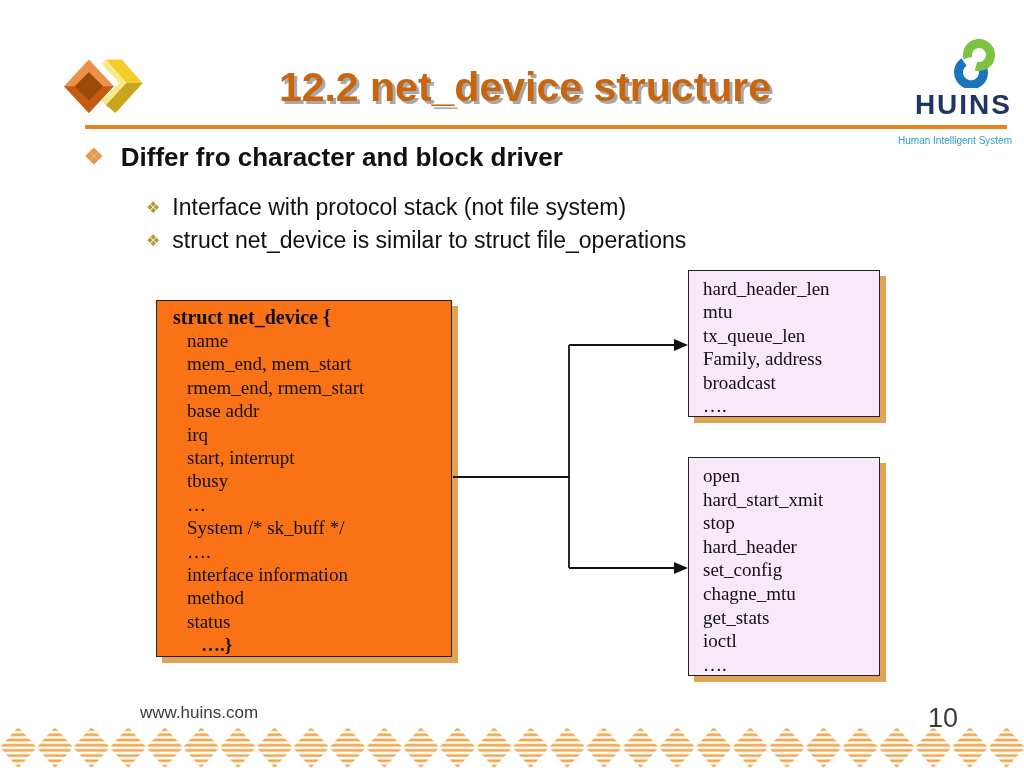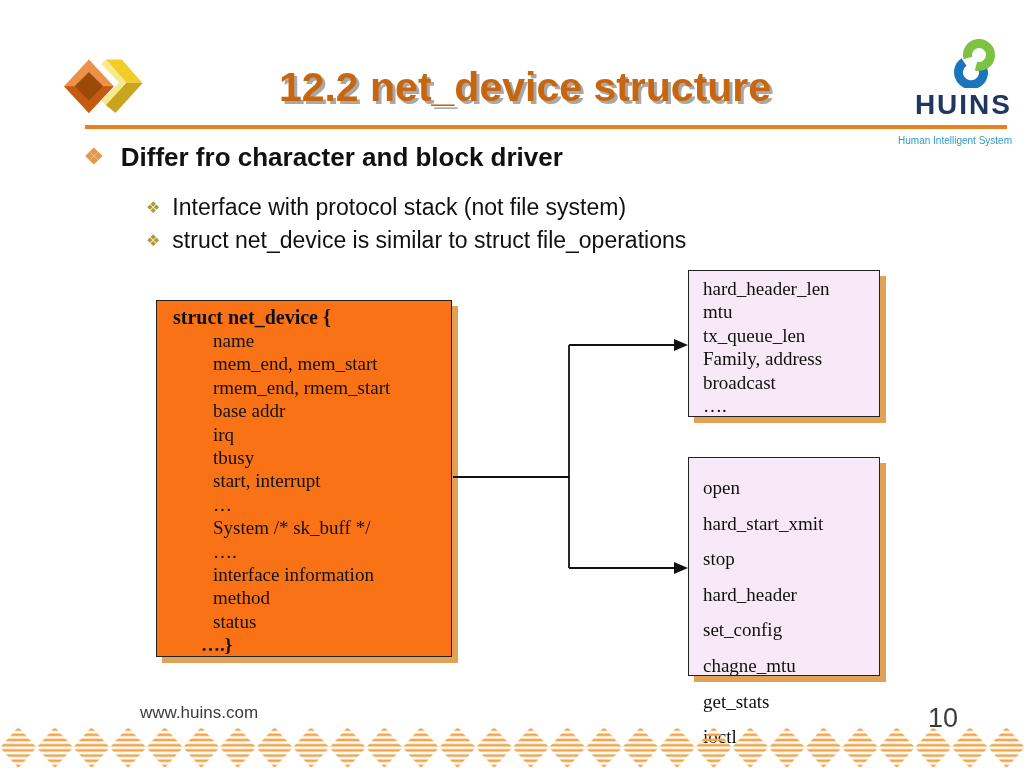--- a/index.html
+++ b/index.html
@@ -32,27 +32,27 @@
   #bullet-l2b{left:146px; top:227px; font-size:23px;}
   .bullet-row .glyph2{margin-right:12px;}
 
   
   .diagram-box{
     border:1px solid #222; box-shadow:6px 6px 0 0 #dfa257;
     font-family:"Liberation Serif",serif; font-size:19px; color:#101010;
   }
   #struct-box{left:156px; top:300px; width:296px; height:357px; background:#f97316; padding-top:5px; box-sizing:border-box;}
   #struct-header{padding-left:16px; font-size:20px; font-weight:bold; line-height:23px;}
-  #struct-fields div{padding-left:56px; line-height:23.4px;}
+  #struct-fields div{padding-left:30px; line-height:23.4px;}
   #struct-footer{padding-left:44px; font-weight:bold; line-height:23.4px;}
 
   #attr-box{left:688px; top:270px; width:192px; height:147px; background:#f8e9f8; padding:6px 0 0 14px; box-sizing:border-box;}
   #attr-box div{line-height:23.4px;}
   #method-box{left:688px; top:457px; width:192px; height:219px; background:#f8e9f8; padding:6px 0 0 14px; box-sizing:border-box;}
-  #method-box div{line-height:23.6px;margin-top:12px;}
+  #method-box div{line-height:23.6px;}
 
   #connector-svg{left:0; top:0; pointer-events:none;}
 
   
   #footer-url{left:140px; top:703px; font-size:17px; color:#3c3c3c;}
   #page-number{left:928px; top:703px; width:44px; font-size:27px; color:#3c3c3c;}
   #diamond-strip{left:0; top:727px;}
 </style>
 </head>
 <body>
@@ -93,22 +93,22 @@
   </div>
 
   <div class="abs diagram-box" id="struct-box">
     <div id="struct-header">struct net_device  {</div>
     <div id="struct-fields">
         <div>name</div>
         <div>mem_end, mem_start</div>
         <div>rmem_end, rmem_start</div>
         <div>base addr</div>
         <div>irq</div>
+        <div>start, interrupt</div>
         <div>tbusy</div>
-        <div>start, interrupt</div>
         <div>…</div>
         <div>System  /* sk_buff */</div>
         <div>….</div>
         <div>interface information</div>
         <div>method</div>
         <div>status</div>
       </div>
     <div id="struct-footer">….}</div>
   </div>
 

